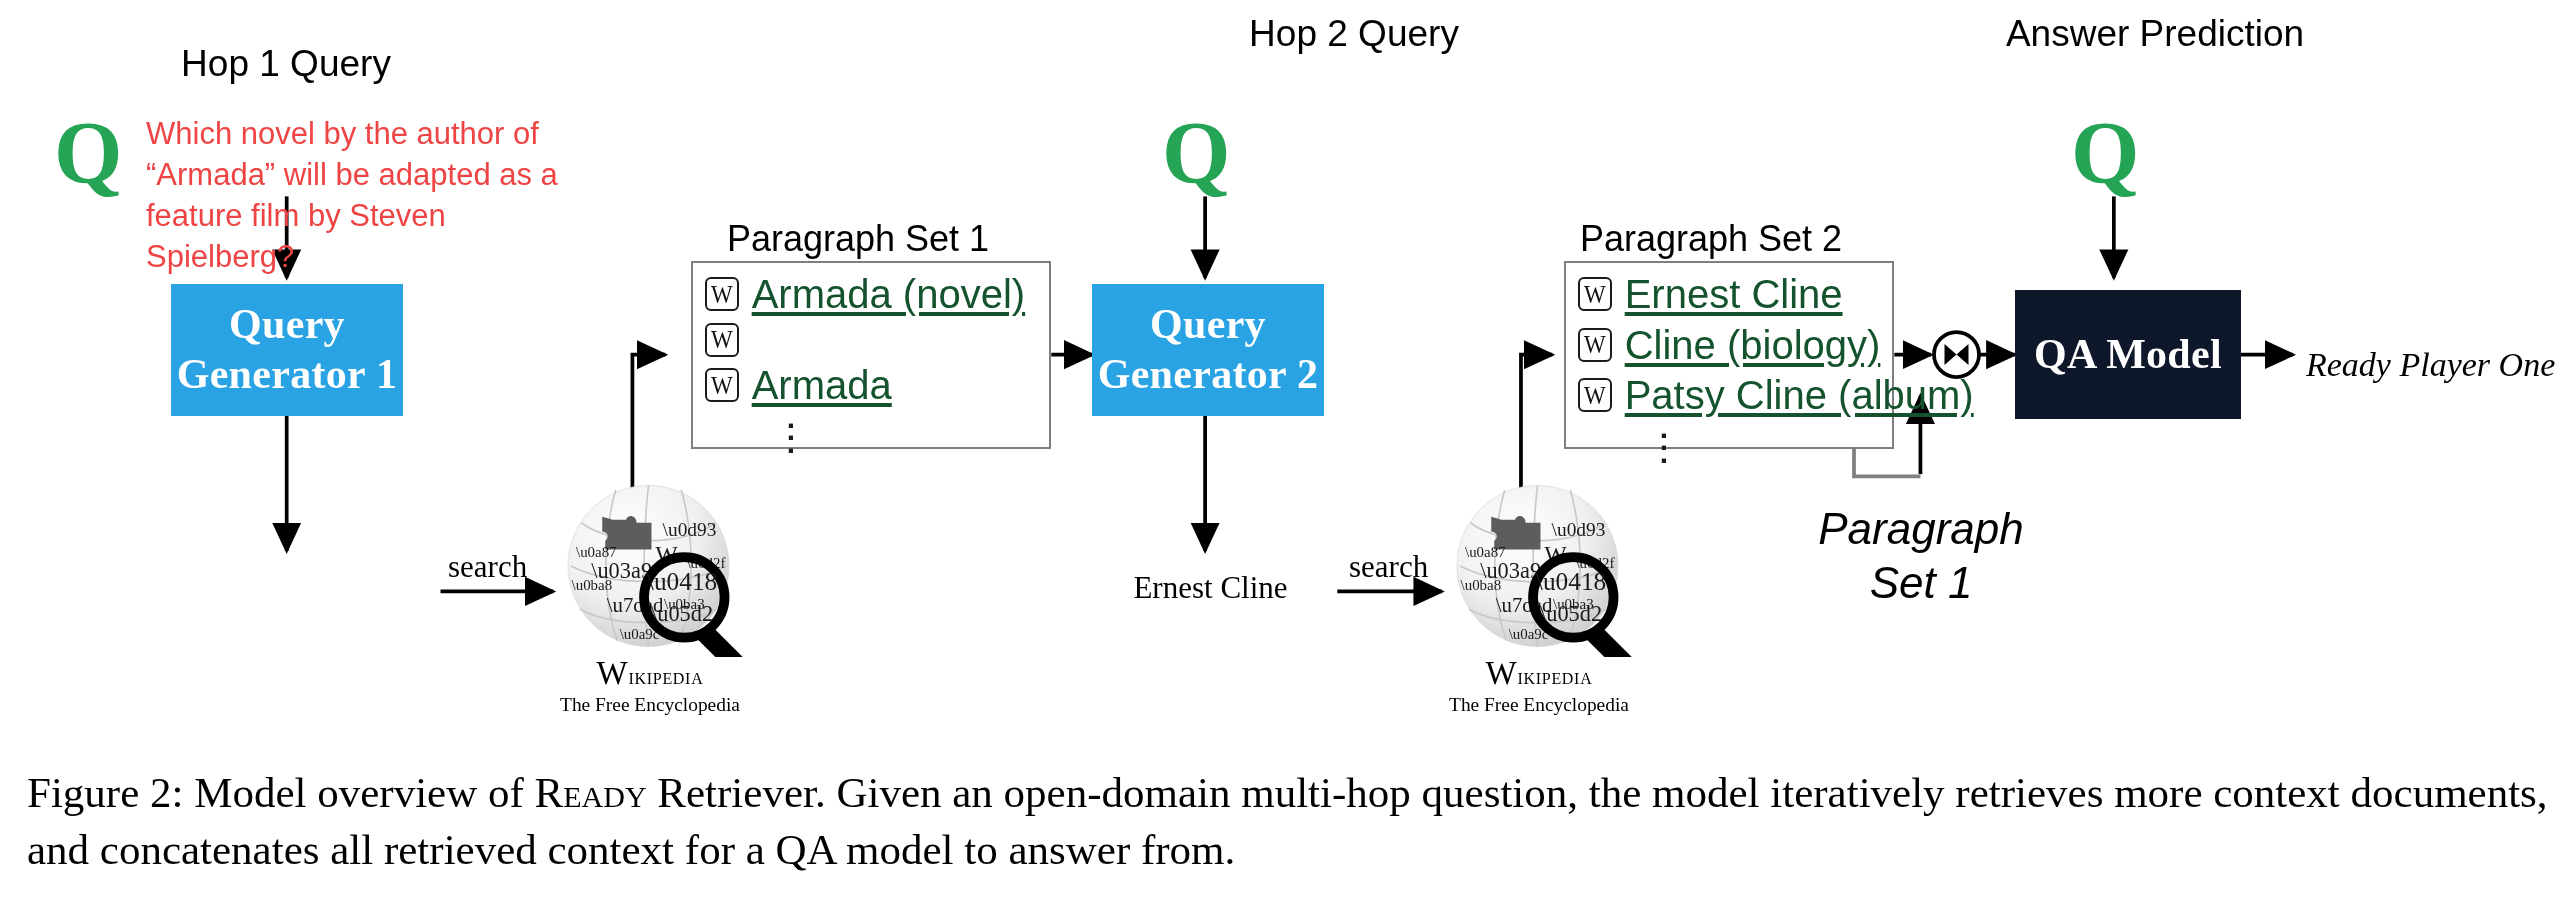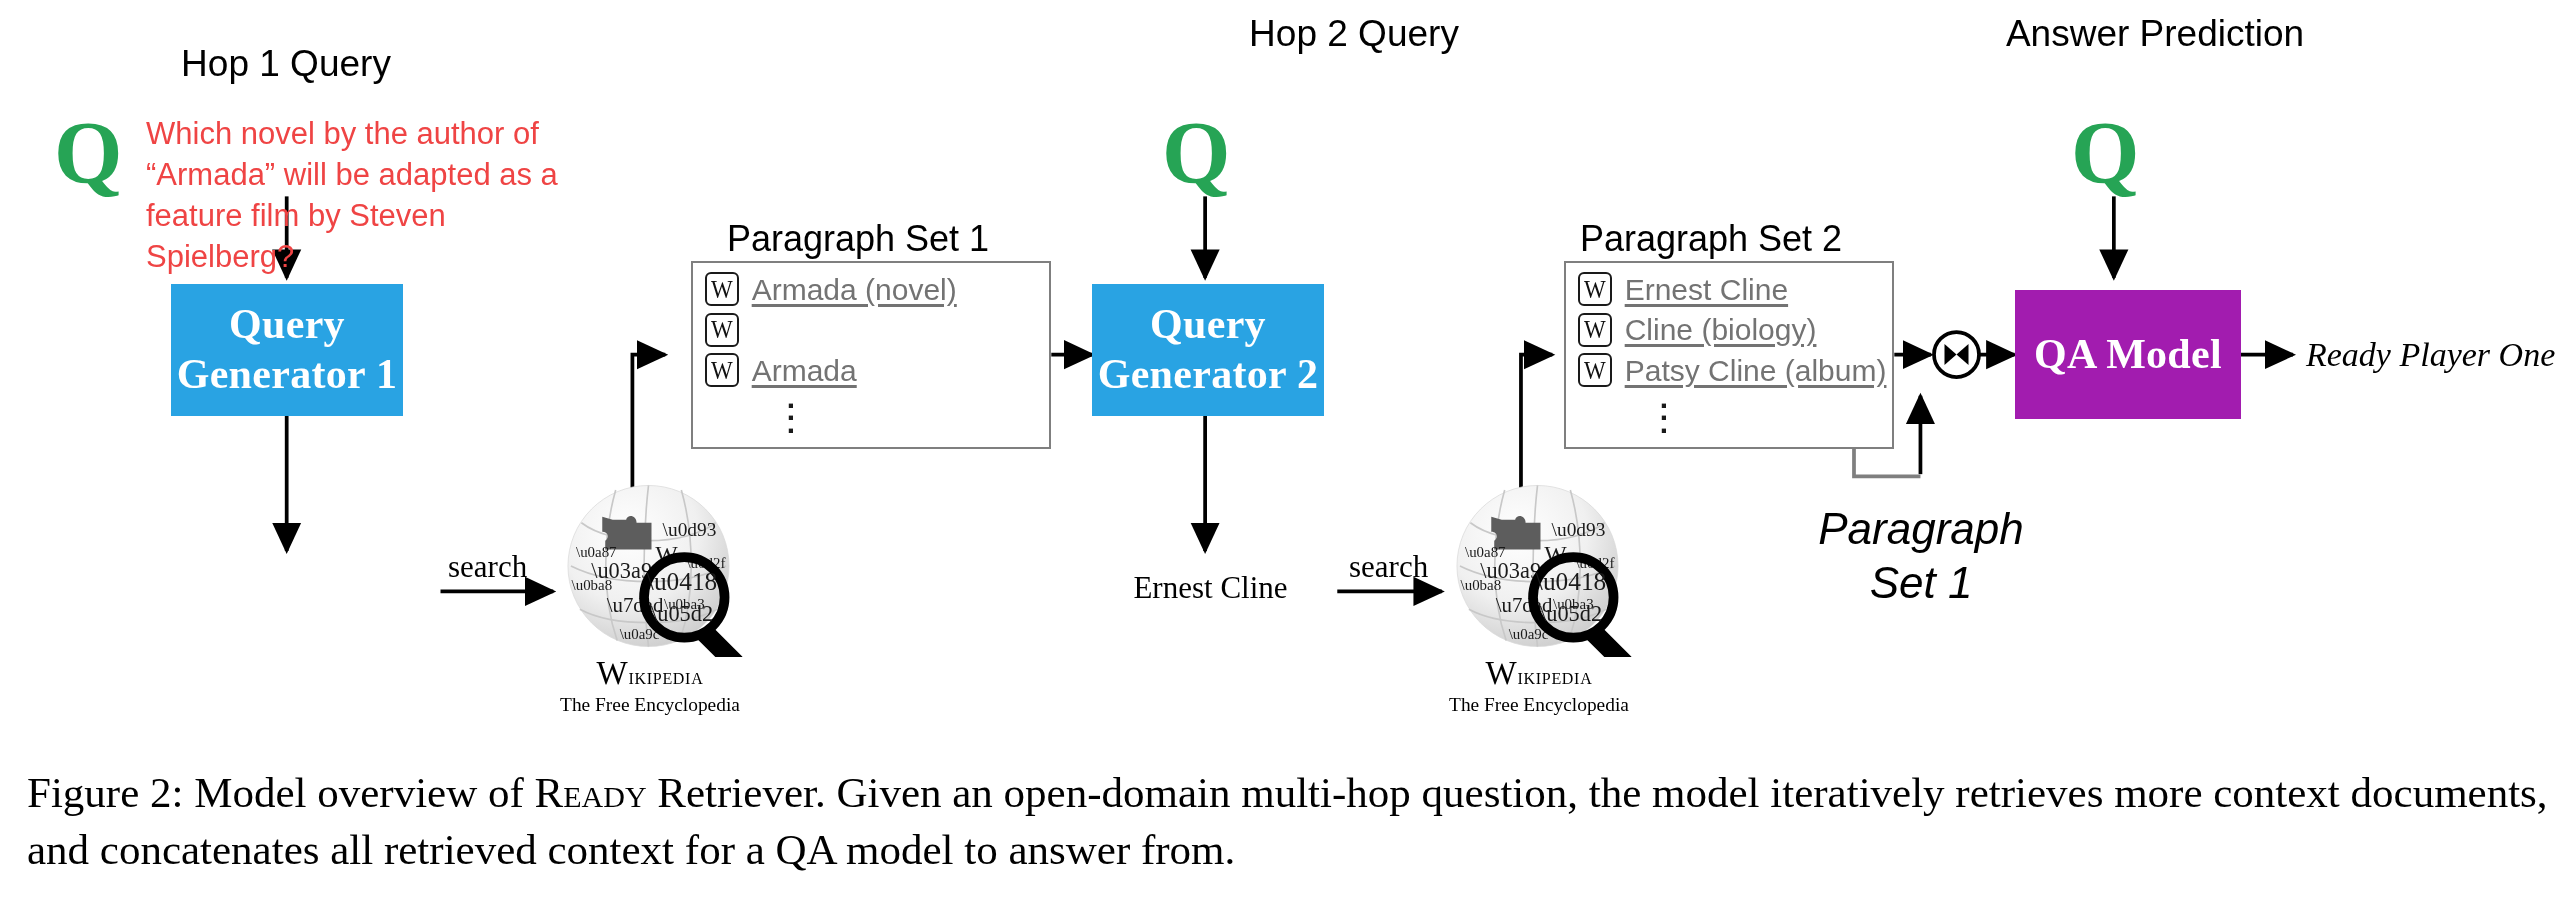--- a/index.html
+++ b/index.html
@@ -58,21 +58,21 @@
     text-align: center;
     color: #ffffff;
     font-family: "Liberation Serif", serif;
     font-weight: bold;
     font-size: 42px;
     line-height: 1.18;
     white-space: pre-line;
     letter-spacing: 0.3px;
   }
   .proc-blue { background: #29a3e3; }
-  .proc-orange { background: #a21caf; }
+  .proc-orange { background: #0f172a; }
 
   
   .pset-title {
     font-family: "Liberation Sans", sans-serif;
     font-size: 36px;
     color: #000;
     text-align: center;
     white-space: nowrap;
   }
   .pset-box {
@@ -100,22 +100,22 @@
   .wiki-chip span {
     font-family: "Liberation Serif", serif;
     font-size: 25px;
     font-weight: normal;
     color: #111;
     line-height: 1;
     transform: scaleX(0.92);
   }
   .pset-link {
     font-family: "Liberation Sans", sans-serif;
-    font-size: 30px;
-    color: #737373;
+    font-size: 40px;
+    color: #14532d;
     text-decoration: underline;
     text-underline-offset: 3.7px;
     white-space: nowrap;
     line-height: 1.1;
   }
   .vdots {
     font-family: "Liberation Sans", sans-serif;
     font-size: 30px;
     color: #1a1a1a;
     text-align: center;
@@ -141,20 +141,21 @@
     text-align: center;
     white-space: pre-line;
     font-style: italic;
   }
   .answer-text {
     font-family: "Liberation Serif", serif;
     font-style: italic;
     font-size: 34px;
     color: #000;
     white-space: nowrap;
+    margin-top: 10px;
   }
   .search-label {
     font-family: Liberation Serif, serif;
     font-size: 31px;
     color: #000;
     white-space: nowrap;
   }
 
   
   .wiki-logo { width: 224px; }

